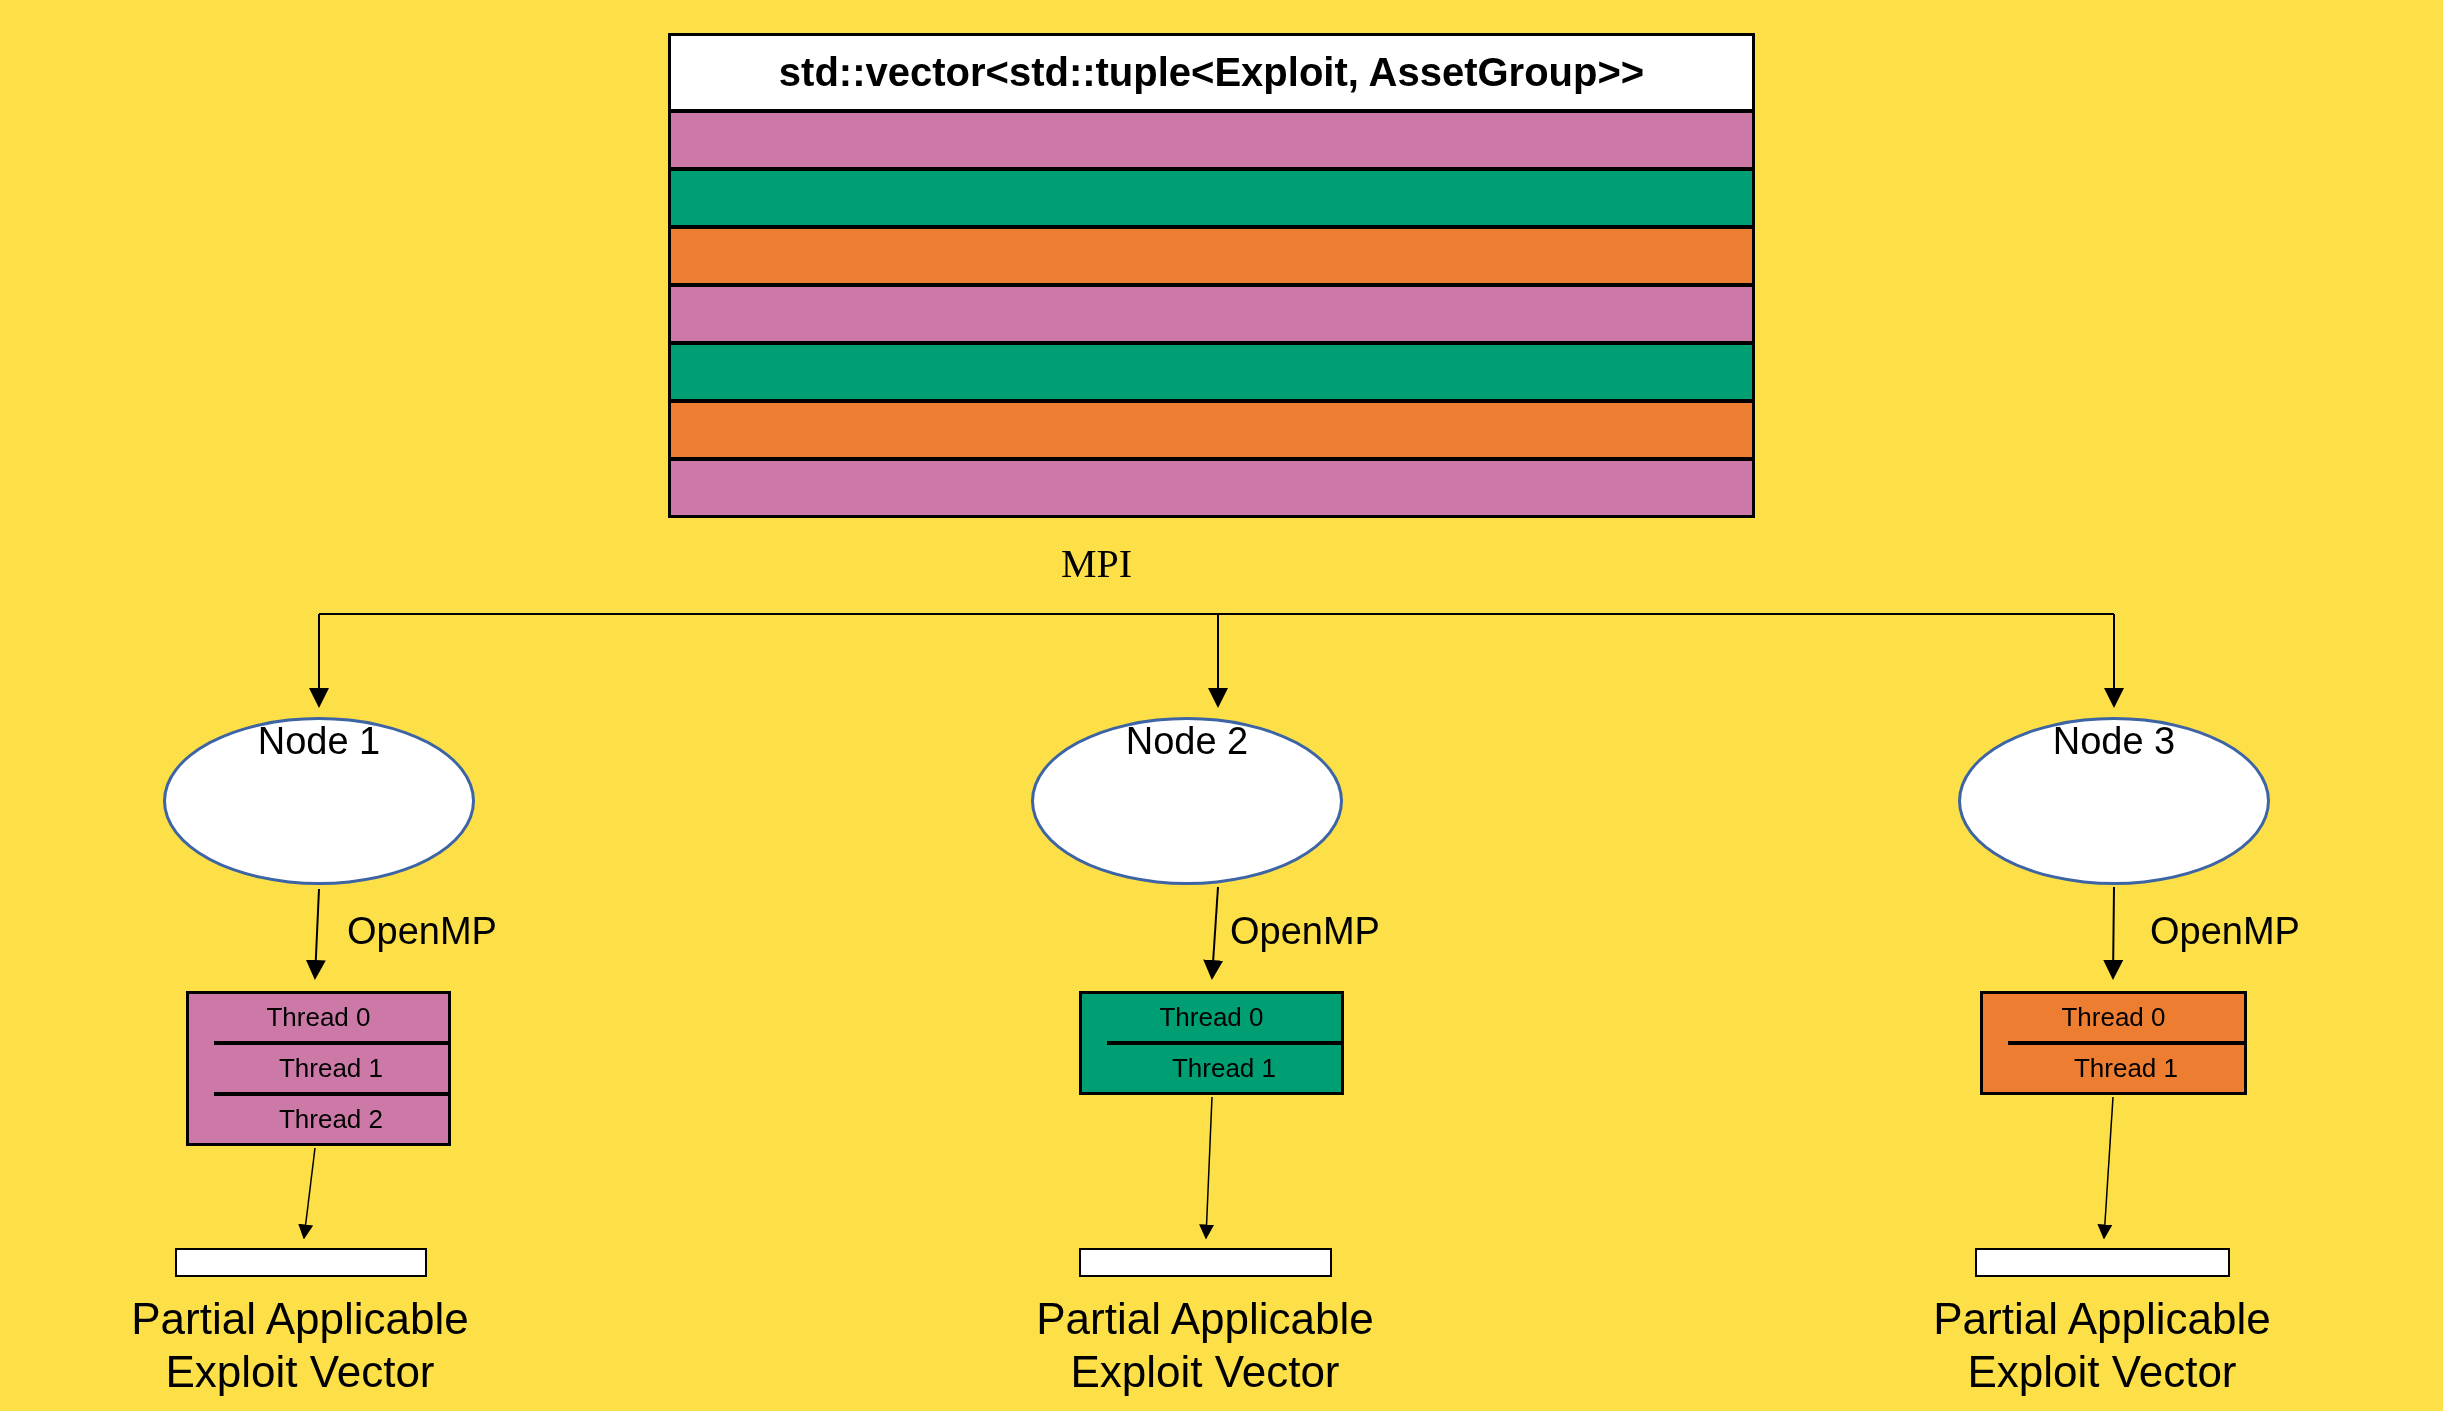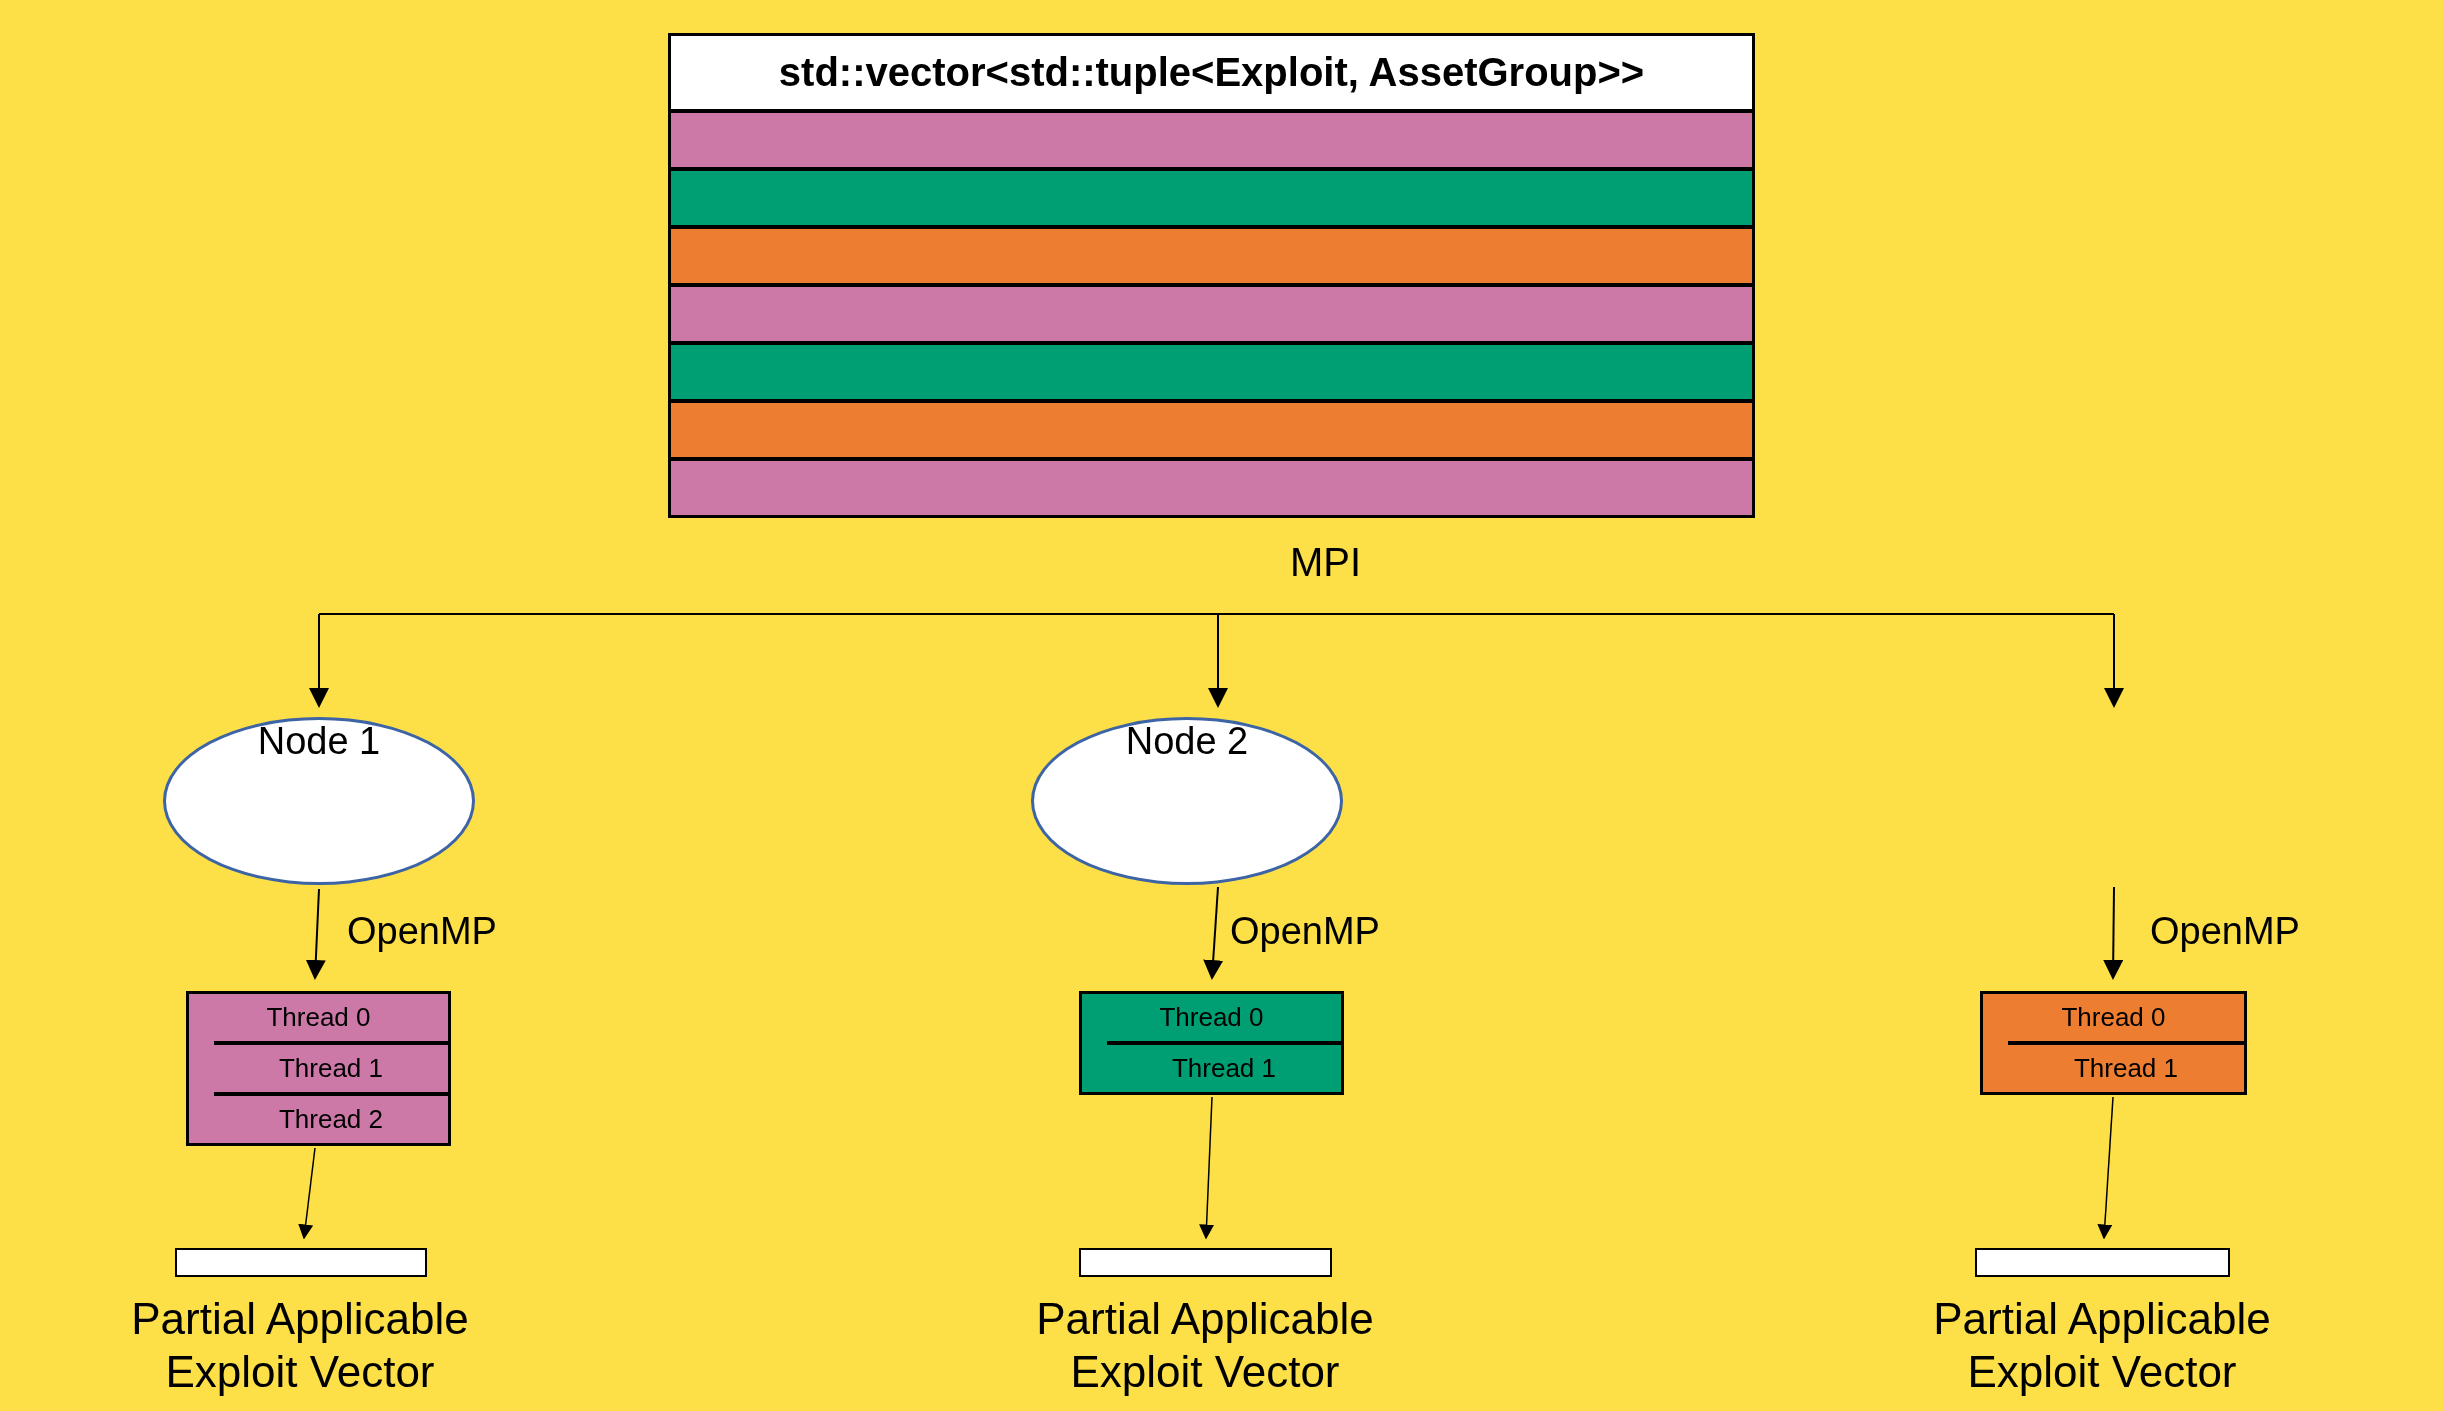--- a/index.html
+++ b/index.html
@@ -42,23 +42,24 @@
   }
   .stripe + .stripe {
     border-top: 4px solid #000;
   }
   
   .mpi-label {
     position: absolute;
     left: 1061px;
     top: 540px;
     width: 300px;
-    text-align: right;
+    text-align: left;
     font-size: 40px;
     color: #000;
+    font-family: Liberation Serif, serif;
   }
   .openmp-label {
     position: absolute;
     font-size: 38px;
     color: #000;
   }
   
   .node-ellipse {
     position: absolute;
     width: 312px;
@@ -177,20 +178,23 @@
   <div class="thread-stack" style="left: 1079px; top: 991px; background-color: rgb(0, 158, 115);">
     <div class="thread-row">Thread 0</div>
     <div class="thread-row">Thread 1</div>
   </div>
   <div class="partial-box" style="left:1079px; top:1248px; width:253px;"></div>
   <div class="caption" style="left:995px; top:1292px;">
     <div>Partial Applicable</div>
     <div>Exploit Vector</div>
   </div>
 
+  <div class="node-ellipse" style="left: 1958px; top: 717px; border-color: rgb(61, 100, 165);">
+    <span>Node 3</span>
+  </div>
   <div class="openmp-label" style="left:2150px; top:910px;">OpenMP</div>
   <div class="thread-stack" style="left: 1980px; top: 991px; width: 267px; background-color: rgb(237, 125, 49);">
     <div class="thread-row">Thread 0</div>
     <div class="thread-row">Thread 1</div>
   </div>
   <div class="partial-box" style="left:1975px; top:1248px; width:255px;"></div>
   <div class="caption" style="left:1892px; top:1292px;">
     <div>Partial Applicable</div>
     <div>Exploit Vector</div>
   </div>

